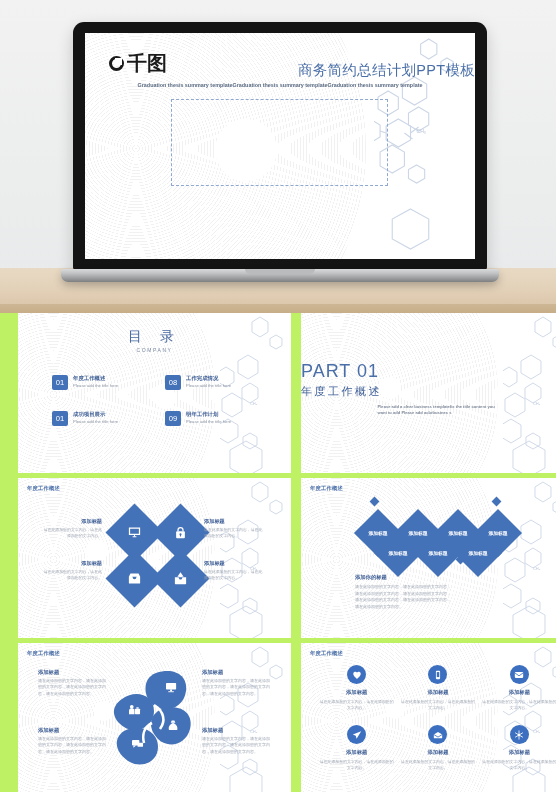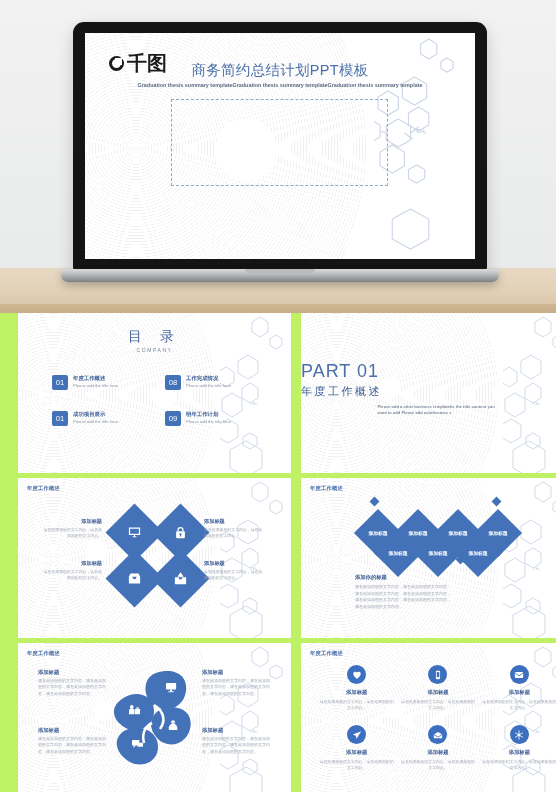--- a/index.html
+++ b/index.html
@@ -48,21 +48,21 @@
   .logo{position:absolute;left:24px;top:20px;display:flex;align-items:center;gap:3px;}
   .logo .mark{width:15px;height:15px;border-radius:50%;border:3.2px solid #1b1b1b;
       box-sizing:border-box;position:relative;}
   .logo .mark::after{content:"";position:absolute;right:-1px;top:-1px;width:7px;height:7px;
       background:#fff;transform:rotate(0deg);}
   .logo .mark::before{content:"";position:absolute;right:0px;top:1px;width:6px;height:3.2px;
       background:#1b1b1b;}
   .logo .txt{font-size:20px;font-weight:700;color:#1b1b1b;letter-spacing:0px;line-height:1;}
   .titlebox{position:absolute;left:86px;top:66px;width:215px;height:85px;
       border:1px dashed #8fa8cf;}
-  .maintitle{position:absolute;left:0;right:0;top:28px;text-align:center;
+  .maintitle{position:absolute;left:0;right:0;top:28px;text-align:right;
       font-size:14.5px;color:#4a6fa8;letter-spacing:.3px;white-space:nowrap;}
   .subtitle{position:absolute;left:2px;right:2px;top:48px;text-align:center;
       font-size:5.4px;color:#5a6a82;line-height:1.55;font-weight:600;}
 
   
   .grid{position:absolute;left:0;top:313px;width:556px;height:569px;
         display:grid;grid-template-columns:273px 273px;grid-template-rows:160px 160px 153px;
         gap:5px 5px;background:#bef264;padding:0 0 0 18px;
         align-content:start;justify-content:space-between;}
   .cell{width:273px;background:#fff;position:relative;overflow:hidden;}

